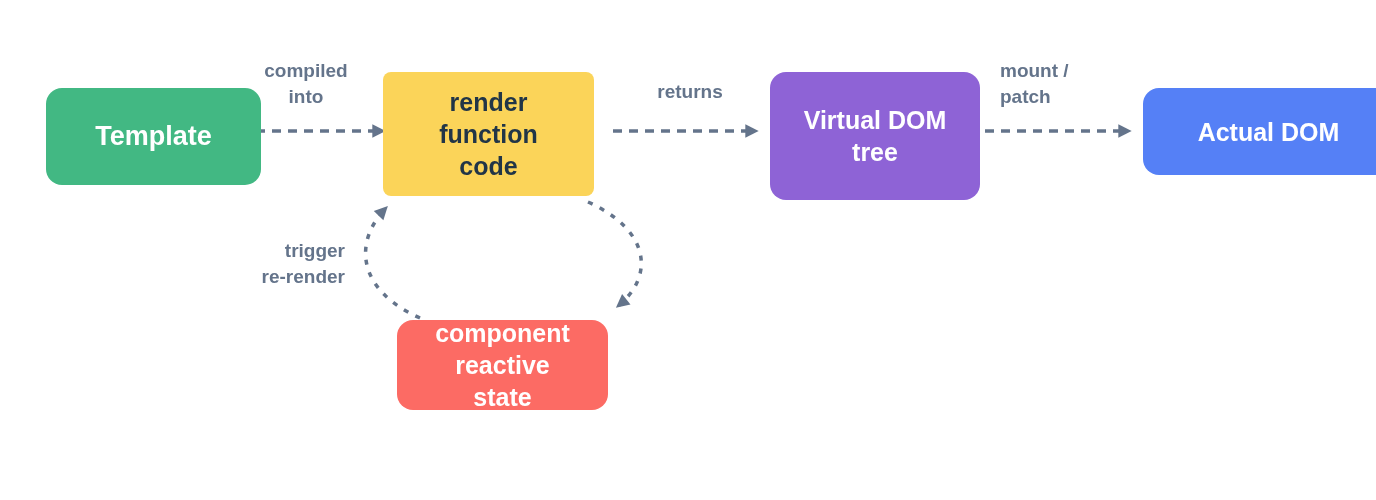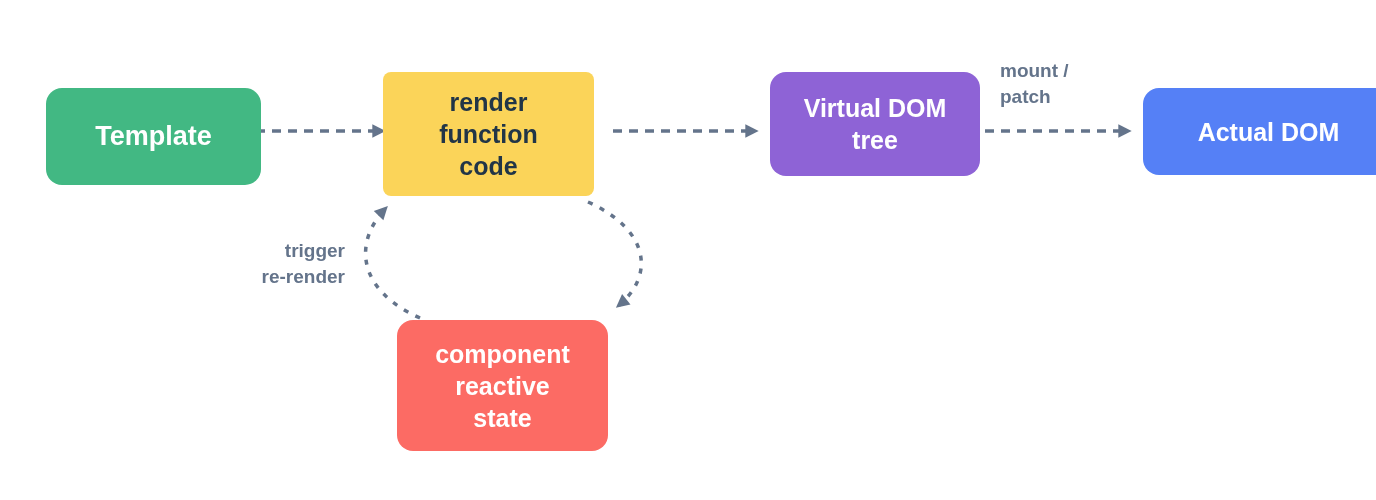--- a/index.html
+++ b/index.html
@@ -32,23 +32,23 @@
     align-items: center;
     justify-content: center;
     text-align: center;
     font-weight: 700;
     font-size: 25px;
     line-height: 1.28;
   }
   .node-label { white-space: pre-line; }
   .node-template { left: 20px;  top: 88px;  width: 215px; height: 97px;  font-size: 27px; margin-left: 26px; }
   .node-render   { left: 383px; top: 72px;  width: 211px; height: 124px; border-radius: 8px; }
-  .node-vdom     { left: 770px; top: 72px;  width: 210px; height: 104px; }
+  .node-vdom     { left: 770px; top: 72px;  width: 210px; height: 128px; }
   .node-actual   { left: 1143px;top: 88px;  width: 251px; height: 87px;  }
-  .node-state    { left: 397px; top: 320px; width: 211px; height: 131px; }
+  .node-state    { left: 397px; top: 320px; width: 211px; height: 90px; }
   .edge-label {
     position: absolute;
     font-weight: 700;
     font-size: 19px;
     line-height: 1.35;
     white-space: pre-line;
   }
   .lbl-compiled { left: 241px;  top: 58px;  width: 130px; text-align: center; }
   .lbl-returns  { left: 630px;  top: 79px;  width: 120px; text-align: center; }
   .lbl-mount    { left: 1000px; top: 58px;  width: 122px; text-align: left; }
@@ -96,21 +96,24 @@
   <div class="node node-actual" style="background-color: rgb(85, 128, 246); color: rgb(255, 255, 255);">
     <span class="node-label">Actual DOM</span>
   </div>
 
   <div class="node node-state" style="background-color: rgb(252, 107, 100); color: rgb(255, 255, 255);">
     <span class="node-label">component
 reactive
 state</span>
   </div>
 
+  <div class="edge-label lbl-compiled" style="color: rgb(100, 116, 139);">compiled
+into</div>
 
+  <div class="edge-label lbl-returns" style="color: rgb(100, 116, 139);">returns</div>
 
   <div class="edge-label lbl-mount" style="color: rgb(100, 116, 139);">mount /
 patch</div>
 
   <div class="edge-label lbl-trigger" style="color: rgb(100, 116, 139);">trigger
 re-render</div>
 
 
 </div>
 

